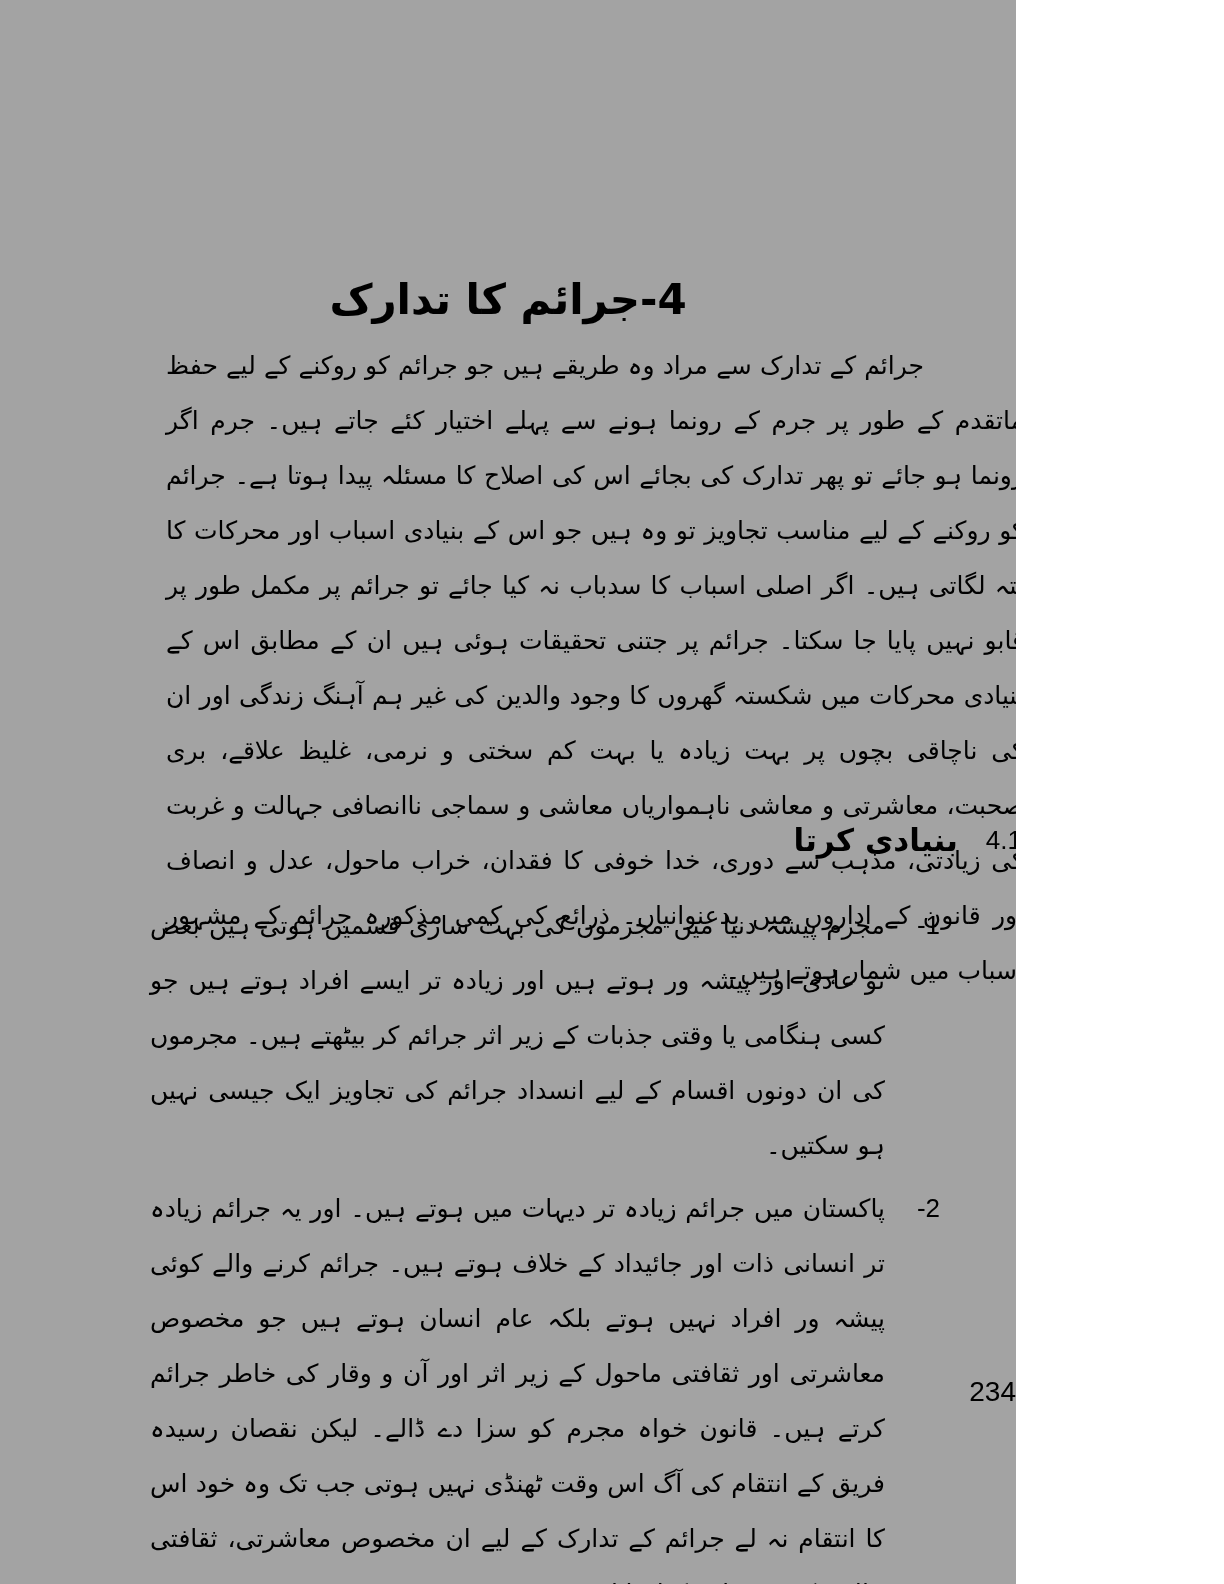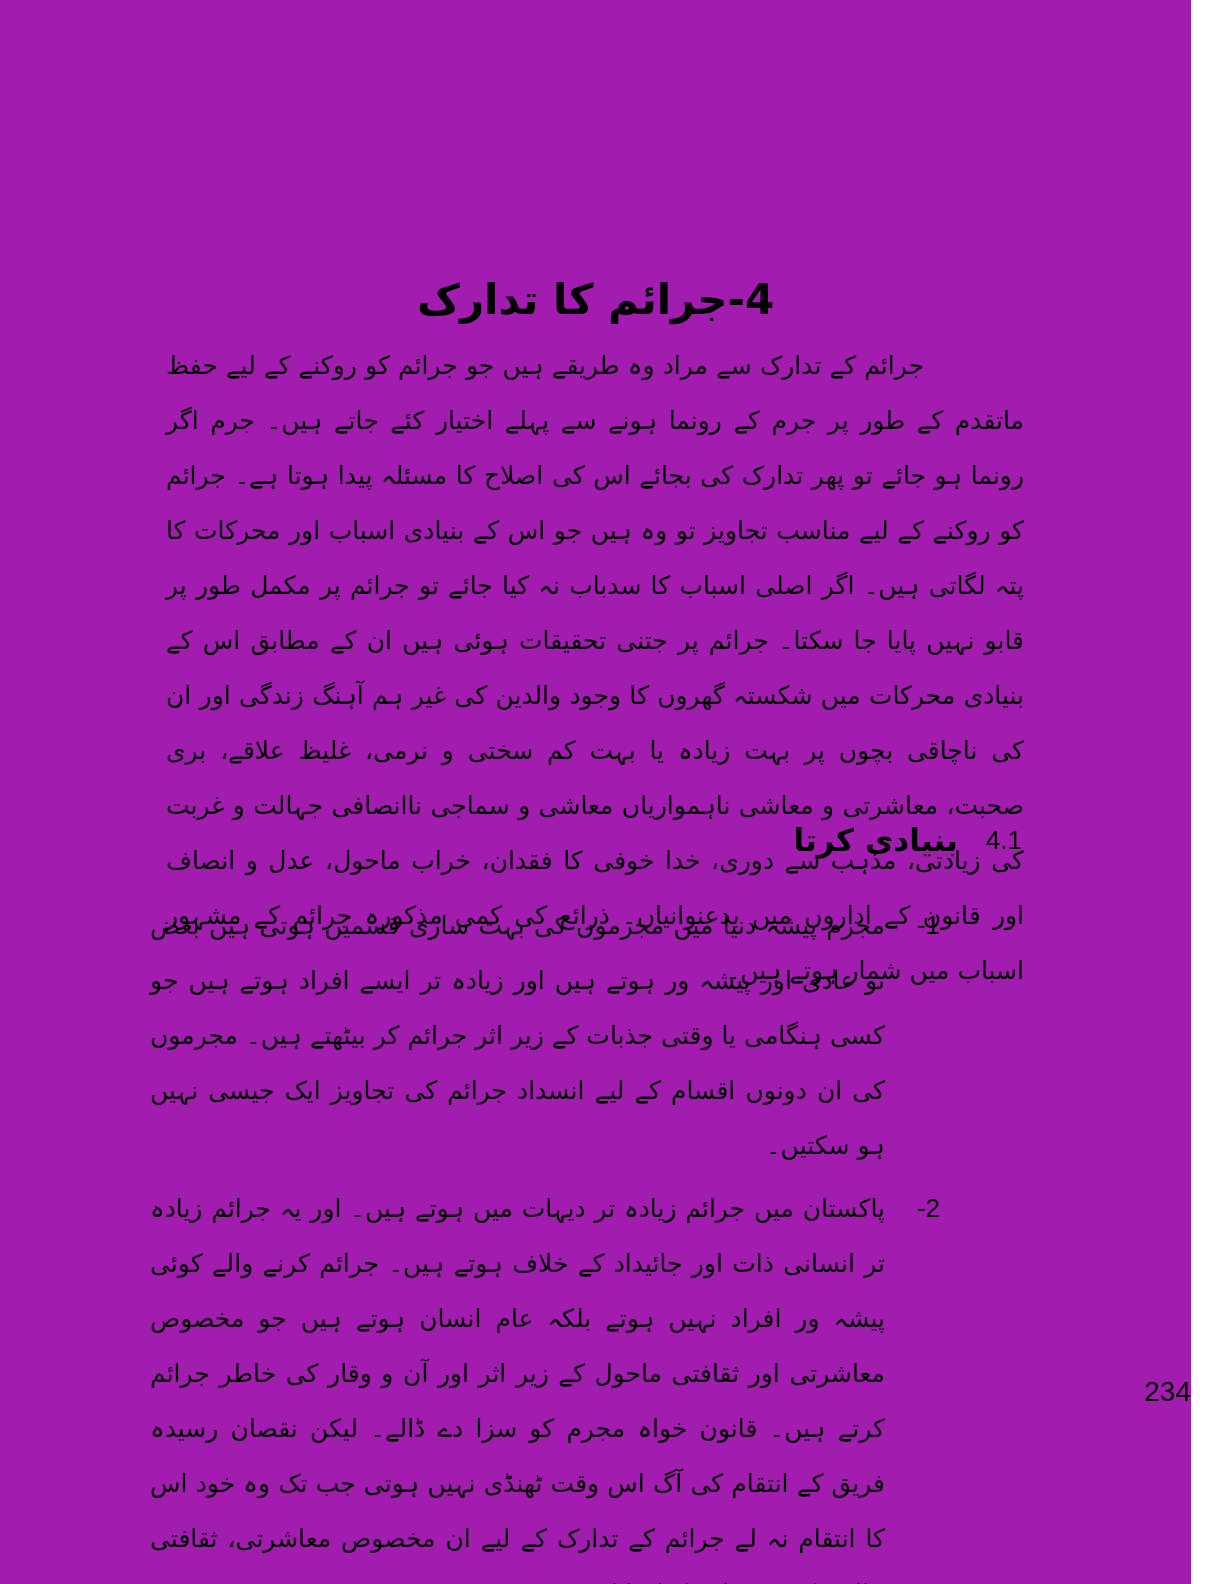--- a/index.html
+++ b/index.html
@@ -2,23 +2,23 @@
 <html lang="ur"><head>
 <meta charset="utf-8">
 <style>
   html, body {
     margin: 0;
     padding: 0;
     background: #ffffff;
   }
   .page {
     position: relative;
-    width: 1191px;
+    width: 1016px;
     height: 1584px;
-    background: #a21caf;
+    background: #a3a3a3;
     color: #000000;
     overflow: hidden;
   }
   .doc-title {
     position: absolute;
     top: 228px;
     left: 0;
     width: 100%;
     text-align: center;
     direction: rtl;

